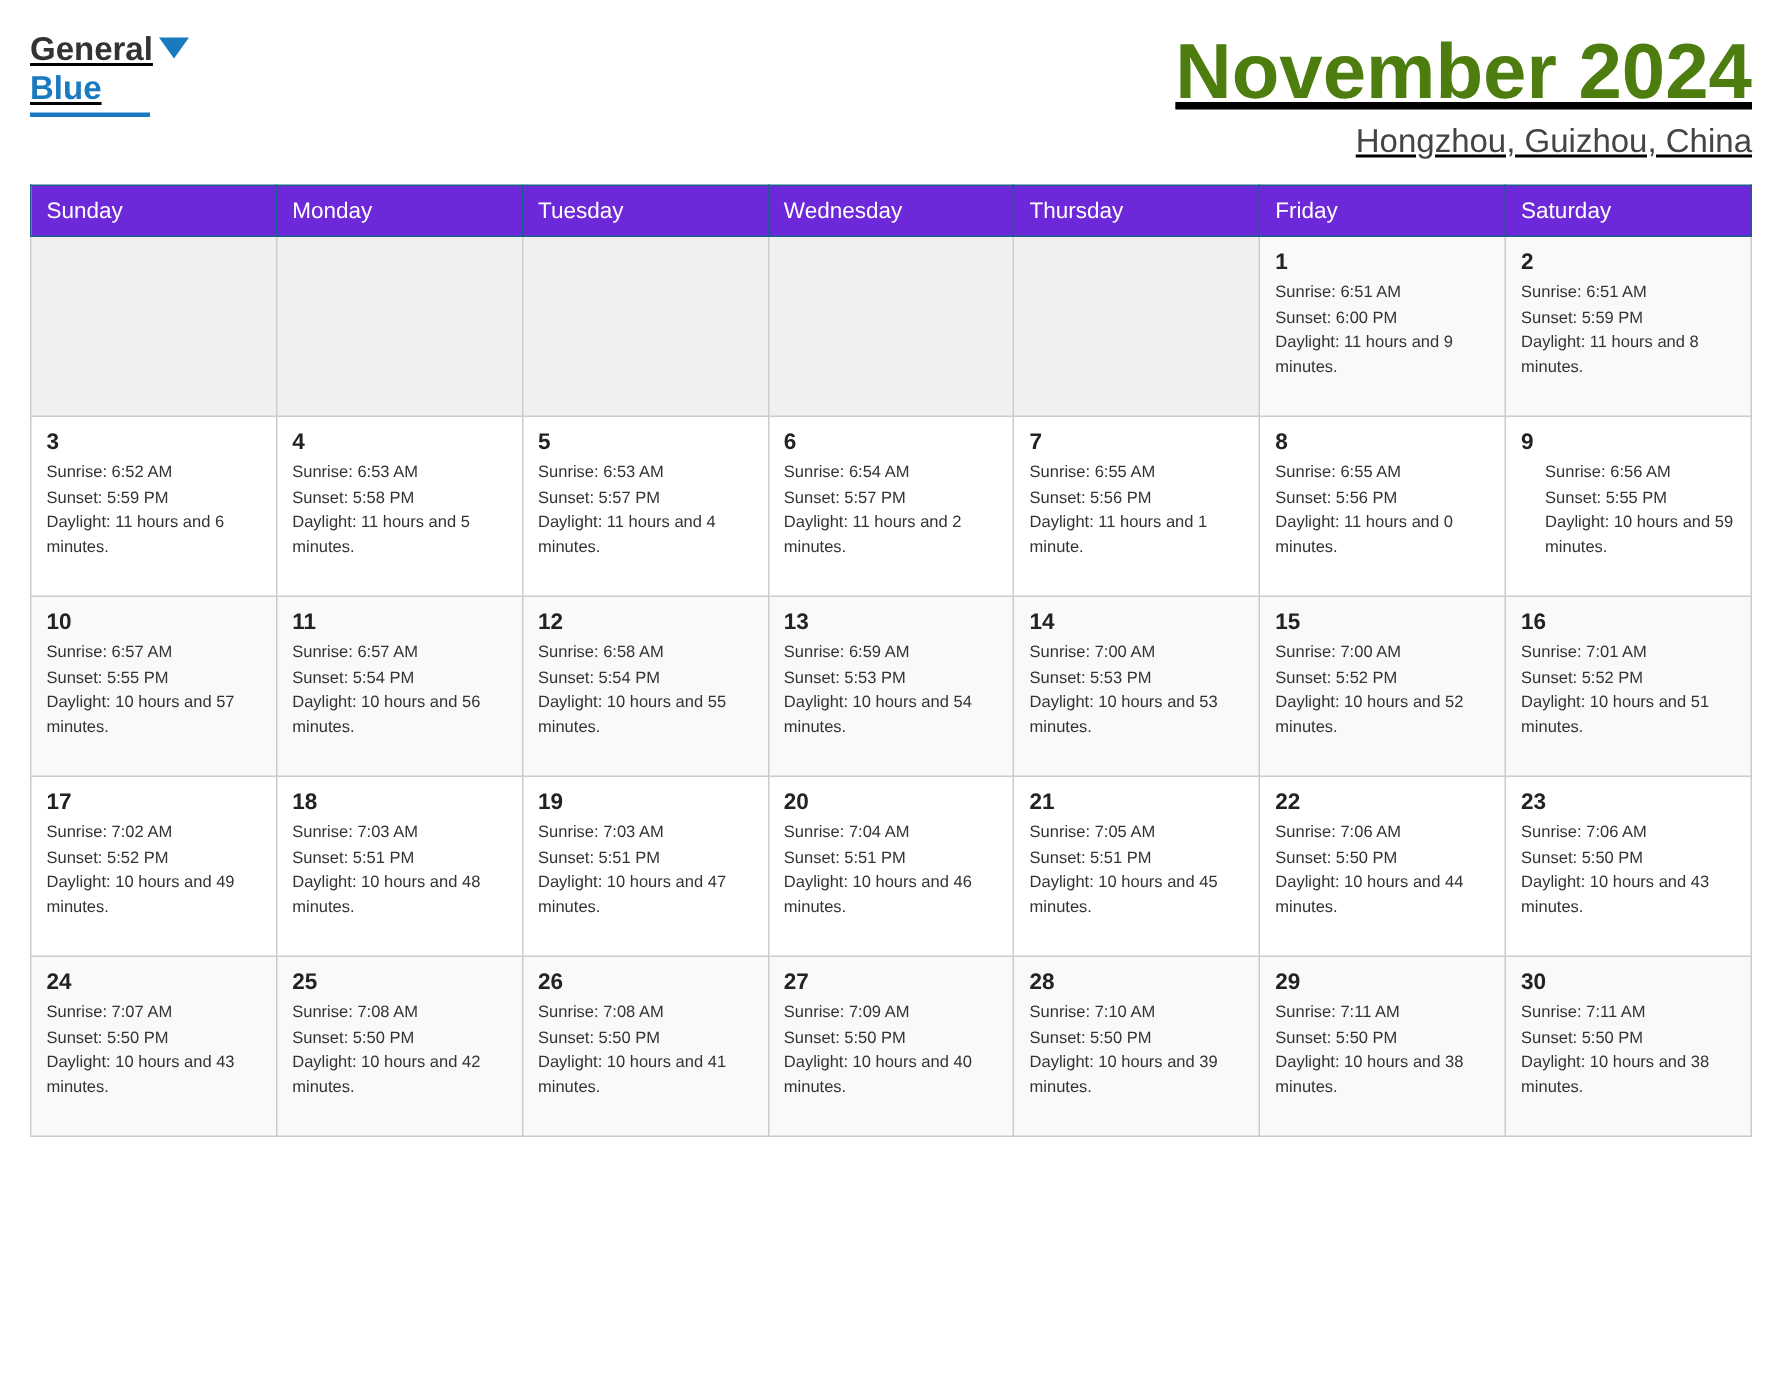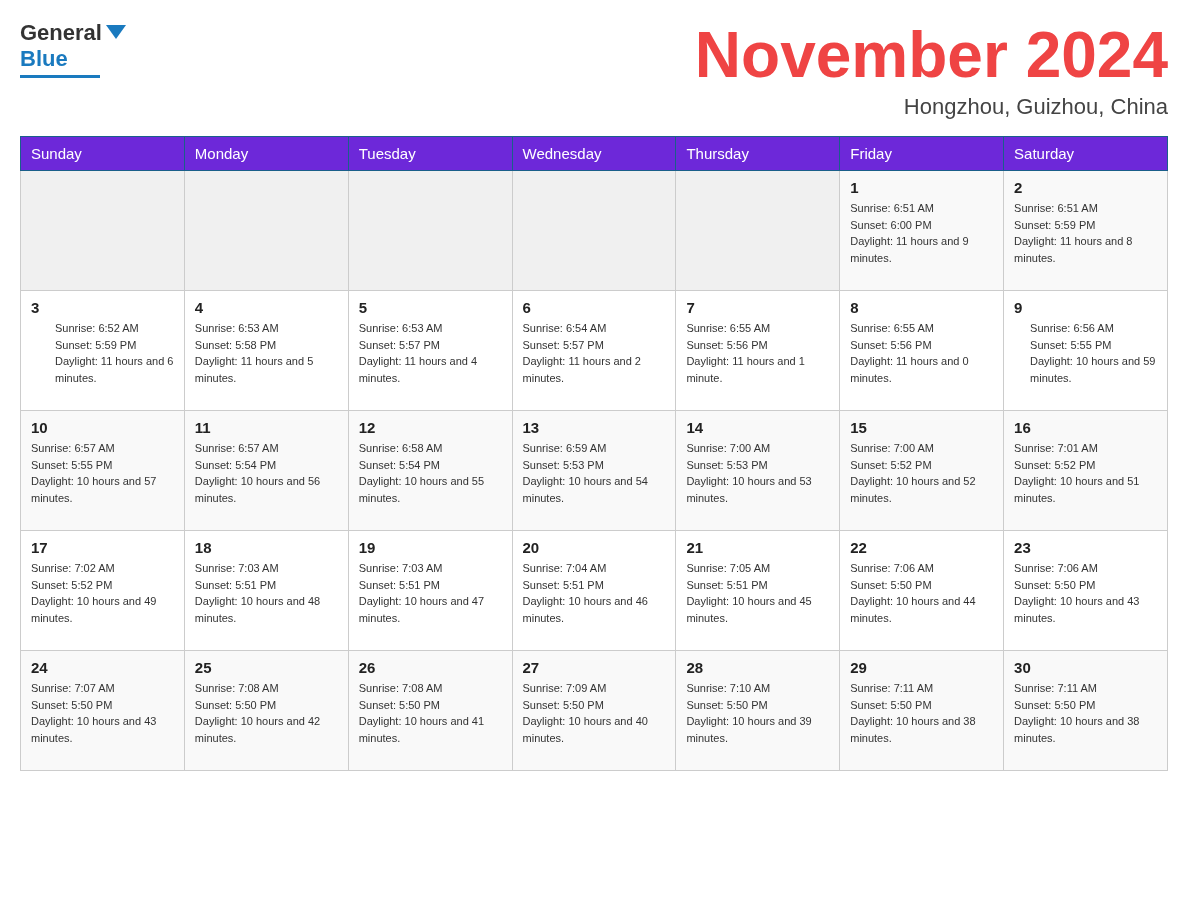--- a/index.html
+++ b/index.html
@@ -8,20 +8,21 @@
       background: #fff;
       padding: 20px;
       width: 1188px;
       min-height: 918px;
     }
     .header {
       display: flex;
       justify-content: space-between;
       align-items: flex-start;
       margin-bottom: 16px;
+      text-decoration: underline;
     }
     .logo {
       display: flex;
       flex-direction: column;
       align-items: flex-start;
     }
     .logo-text {
       font-size: 22px;
       font-weight: bold;
       color: #333;
@@ -45,23 +46,23 @@
     .logo-line {
       width: 80px;
       height: 3px;
       background: #1a7abf;
       margin-top: 2px;
     }
     .title-block {
       text-align: right;
     }
     .month-title {
-      font-size: 64px;
+      font-size: 52px;
       font-weight: bold;
-      color: #ef4444;
+      color: #4d7c0f;
       line-height: 1.1;
     }
     .location {
       font-size: 22px;
       color: #444;
       margin-top: 4px;
     }
     table {
       width: 100%;
       border-collapse: collapse;
@@ -155,21 +156,21 @@
         <td>
           <div class="day-number">2</div>
           <div class="day-info" style="white-space: pre-line;">Sunrise: 6:51 AM
 Sunset: 5:59 PM
 Daylight: 11 hours and 8 minutes.</div>
         </td>
       </tr>
       <tr>
         <td>
           <div class="day-number">3</div>
-          <div class="day-info" style="white-space: pre-line; margin-left: 24px;">Sunrise: 6:52 AM
+          <div class="day-info" style="white-space: pre-line;">Sunrise: 6:52 AM
 Sunset: 5:59 PM
 Daylight: 11 hours and 6 minutes.</div>
         </td>
         <td>
           <div class="day-number">4</div>
           <div class="day-info" style="white-space: pre-line;">Sunrise: 6:53 AM
 Sunset: 5:58 PM
 Daylight: 11 hours and 5 minutes.</div>
         </td>
         <td>

